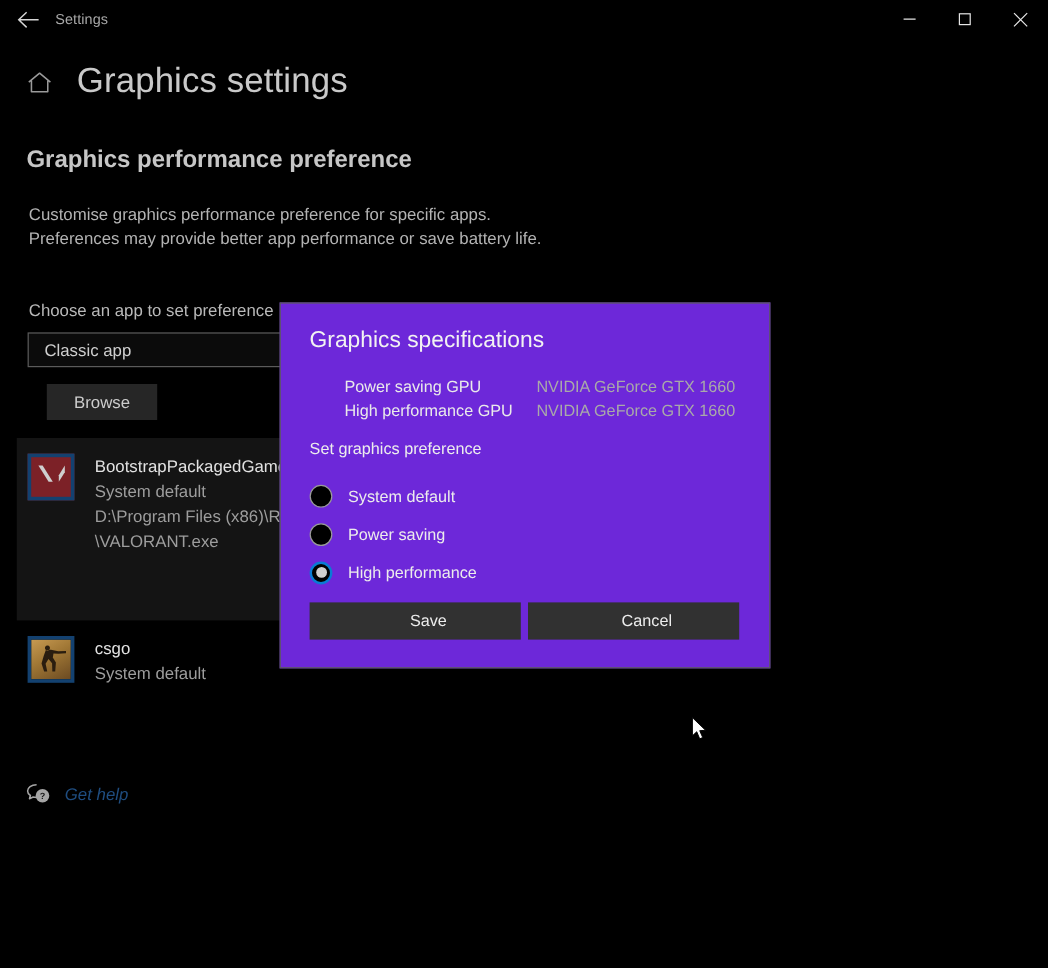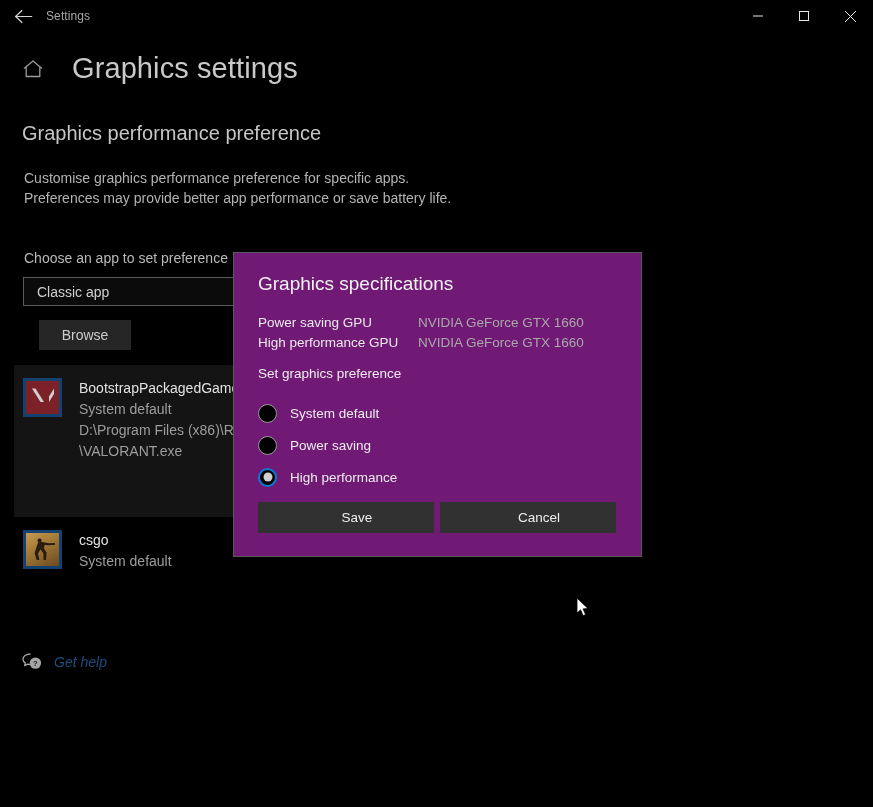--- a/index.html
+++ b/index.html
@@ -37,32 +37,32 @@
   .wbtn {
     width: 46px; height: 32px;
     display: flex; align-items: center; justify-content: center;
     color: #e6e6e6;
   }
   .wbtn svg { display: block; }
 
   
   .page-head {
     position: absolute; left: 22px; top: 52px;
-    display: flex; align-items: center; gap: 28px;
+    display: flex; align-items: center; gap: 20px;
   }
   .home-icon { color: #9a9a9a; display: flex; align-items:center; }
   .page-title {
     font-size: 29px; font-weight: 400; color: #c9c9c9;
     letter-spacing: .1px;
   }
 
   
   .section-title {
     position: absolute; left: 22px; top: 122px;
-    font-size: 20px; font-weight: 400; color: #c6c6c6;
+    font-size: 20px; font-weight: 700; color: #c6c6c6;
   }
   .desc {
     position: absolute; left: 24px; top: 169px;
     font-size: 14px; line-height: 19.5px; color: #b3b3b3;
   }
   .choose-label {
     position: absolute; left: 24px; top: 250px;
     font-size: 14px; color: #b9b9b9;
   }
   .combo {
@@ -120,30 +120,30 @@
     position: absolute; left: 22px; top: 653px;
     display: flex; align-items: center; gap: 11px;
   }
   .help-icon { color: #a5a5a5; display:flex; align-items:center; }
   .help-text { font-size: 14px; color: #1f4d80; font-style: italic; }
 
   
   .dialog {
     position: absolute; left: 233px; top: 252px;
     width: 409px; height: 305px;
-    background: #701a75;
+    background: #6d28d9;
     border: 1px solid #5a5a5a;
     box-shadow: 0 0 0 0 rgba(0,0,0,0);
   }
   .dlg-title {
     position: absolute; left: 24px; top: 20px;
     font-size: 19px; font-weight: 400; color: #f2f2f2;
   }
   .spec-table { position: absolute; left: 24px; top: 60px; }
-  .spec-row { display: flex; line-height: 19px; margin-bottom: 1px; }
+  .spec-row { display: flex; line-height: 19px; margin-bottom: 1px; margin-left: 29px; }
   .spec-key {
     width: 160px; font-size: 13.5px; color: #eaeaea;
   }
   .spec-val { font-size: 13.5px; color: #a9a9a9; }
 
   .pref-label {
     position: absolute; left: 24px; top: 113px;
     font-size: 13.5px; color: #ededed;
   }
   .radios { position: absolute; left: 24px; top: 144px; }

